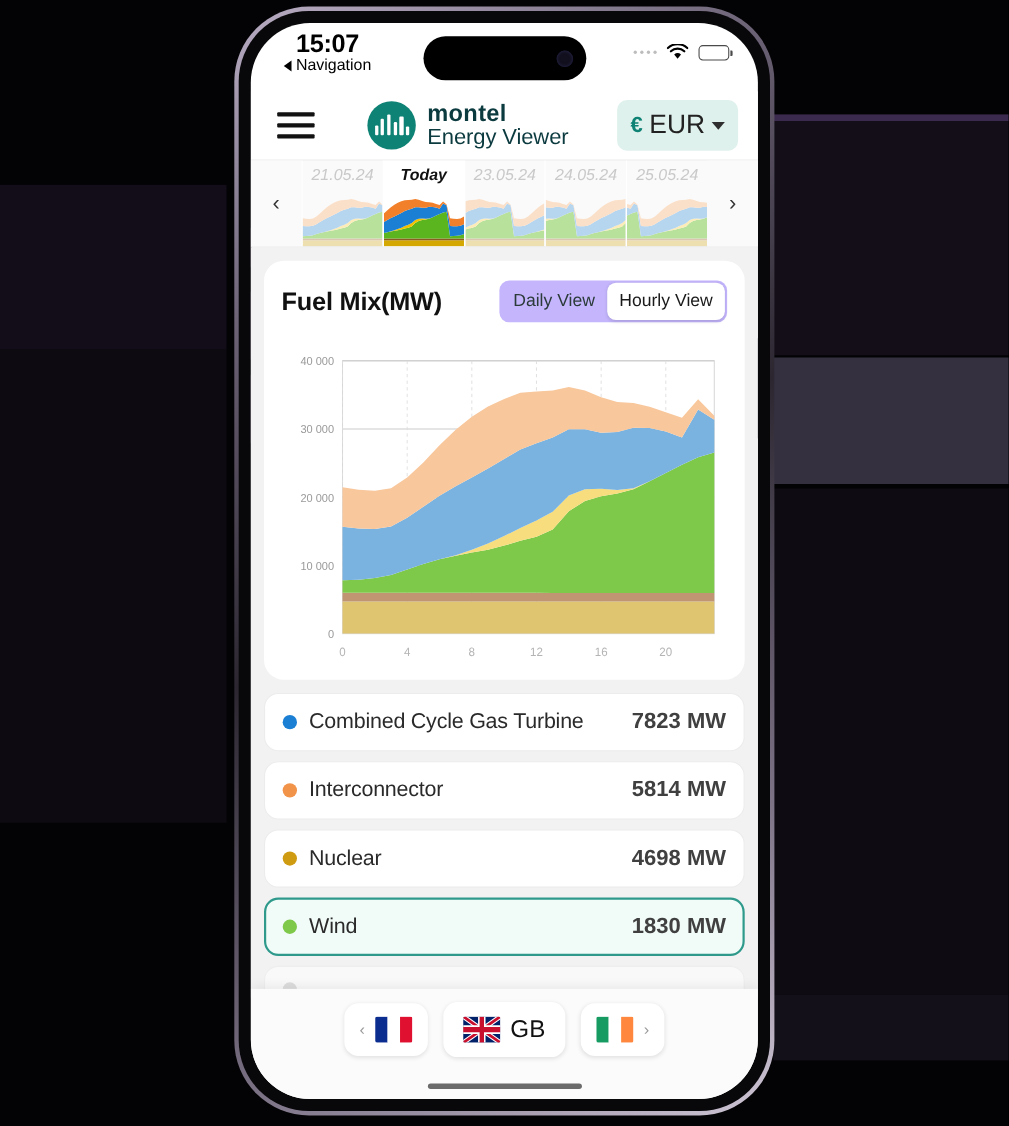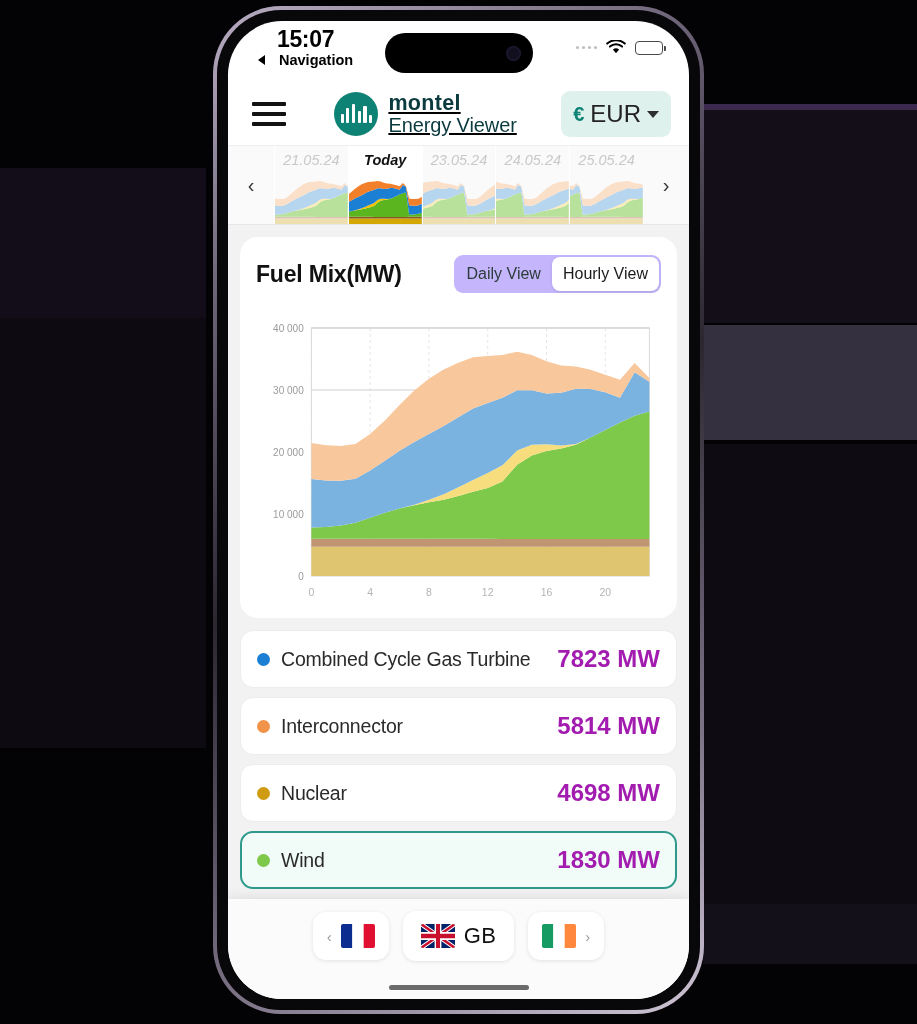--- a/index.html
+++ b/index.html
@@ -81,23 +81,23 @@
   #status-time {
     font-size: 23px;
     font-weight: bold;
     color: #000;
     letter-spacing: -0.3px;
     line-height: 26px;
   }
   #status-back {
     display: flex;
     align-items: center;
-    gap: 14px;
+    gap: 4px;
     font-size: 14.5px;
-    font-weight: bold;
+    font-weight: normal;
     color: #000;
     line-height: 16px;
   }
   #back-caret {
     width: 0; height: 0;
     border-top: 5px solid transparent;
     border-bottom: 5px solid transparent;
     border-right: 7px solid #000;
   }
   #dynamic-island {
@@ -150,21 +150,21 @@
     height: 62px;
     display: flex;
     align-items: center;
     justify-content: space-between;
     padding: 0 18px 0 20px;
     box-sizing: border-box;
     background: #fff;
   }
   #hamburger { display: flex; flex-direction: column; gap: 6px; cursor: pointer; padding: 4px; }
   #hamburger span { display: block; width: 34px; height: 4px; background: #121212; border-radius: 1px; }
-  #brand { display: flex; align-items: center; gap: 10px; text-decoration: underline; }
+  #brand { display: flex; align-items: center; gap: 10px; }
   #brand-mark {
     width: 44px; height: 44px; border-radius: 50%;
     background: #0e8274;
     display: flex; align-items: flex-end; justify-content: center;
     gap: 2.5px; padding-bottom: 13px; box-sizing: border-box;
   }
   #brand-mark i { display:block; width: 3.2px; background: #fff; border-radius: 1px; }
   #brand-text { line-height: 1.04; }
   #brand-name {
     font-size: 21.5px; font-weight: bold; color: #0b3a3f;
@@ -262,21 +262,21 @@
     background: #ffffff;
     border: 1px solid #ececec;
     border-radius: 13px;
     padding: 14px 16px;
     margin-bottom: 9px;
     cursor: pointer;
   }
   .legend-row.selected { border: 2px solid #2f9a8c; background: #f1fbf8; padding: 13px 15px; }
   .legend-dot { width: 13px; height: 13px; border-radius: 50%; flex: 0 0 13px; margin-right: 11px; }
   .legend-name { font-size: 19.5px; color: #2a2a2a; flex: 1; letter-spacing: -0.2px; }
-  .legend-value { font-size: 24px; font-weight: bold; color: #a21caf; white-space: nowrap; }
+  .legend-value { font-size: 20px; font-weight: bold; color: #404040; white-space: nowrap; }
   .legend-row.ghost { opacity: .55; }
 
   
   #country-bar {
     position: absolute;
     left: 0; right: 0; bottom: 0;
     height: 100px;
     background: #fbfbfb;
     box-shadow: 0 -3px 10px rgba(0,0,0,.07);
     display: flex; align-items: center; justify-content: center; gap: 14px;

